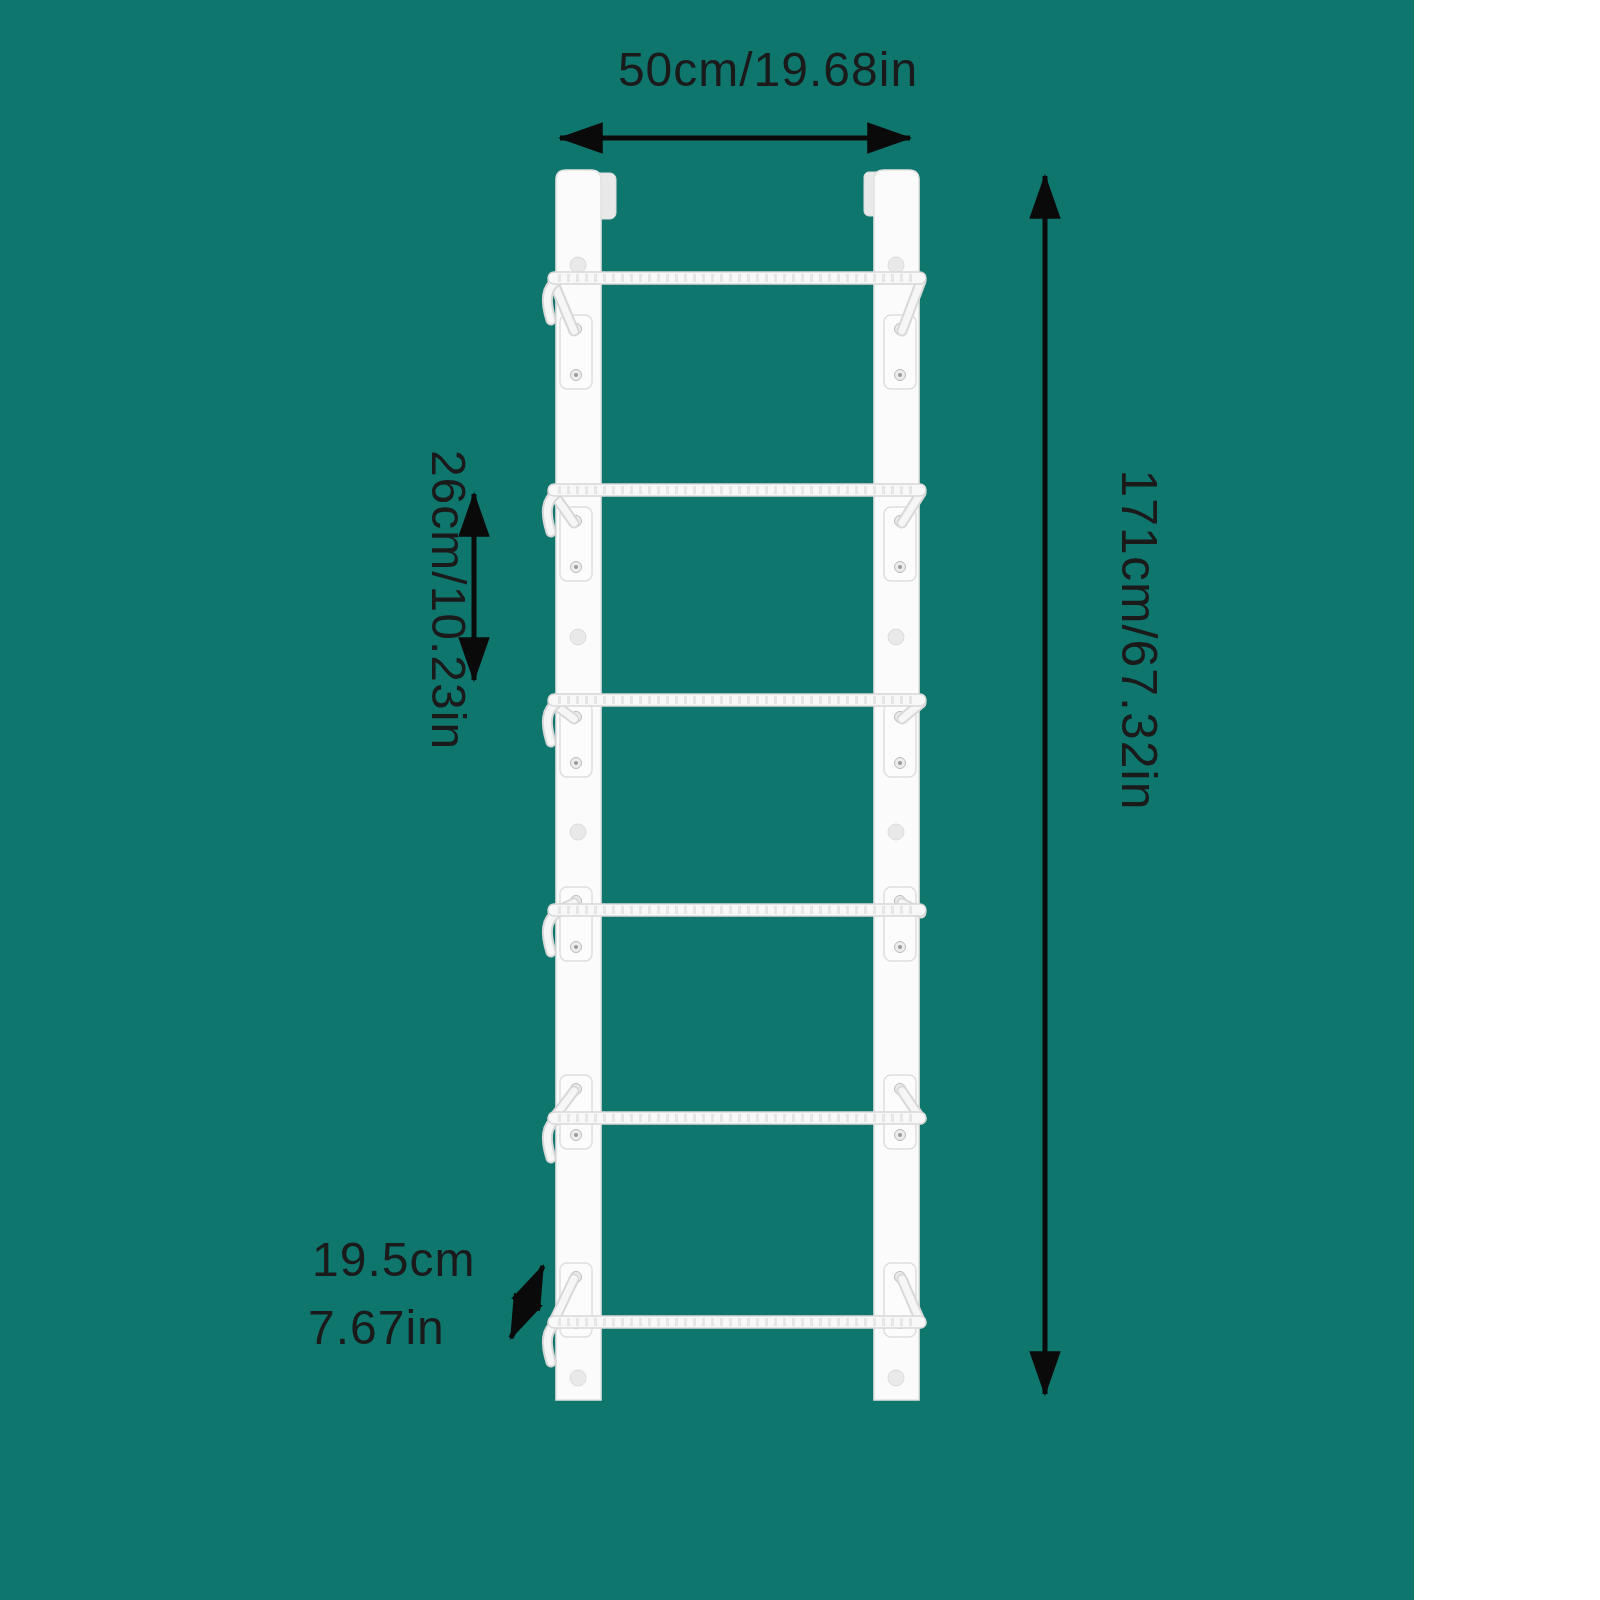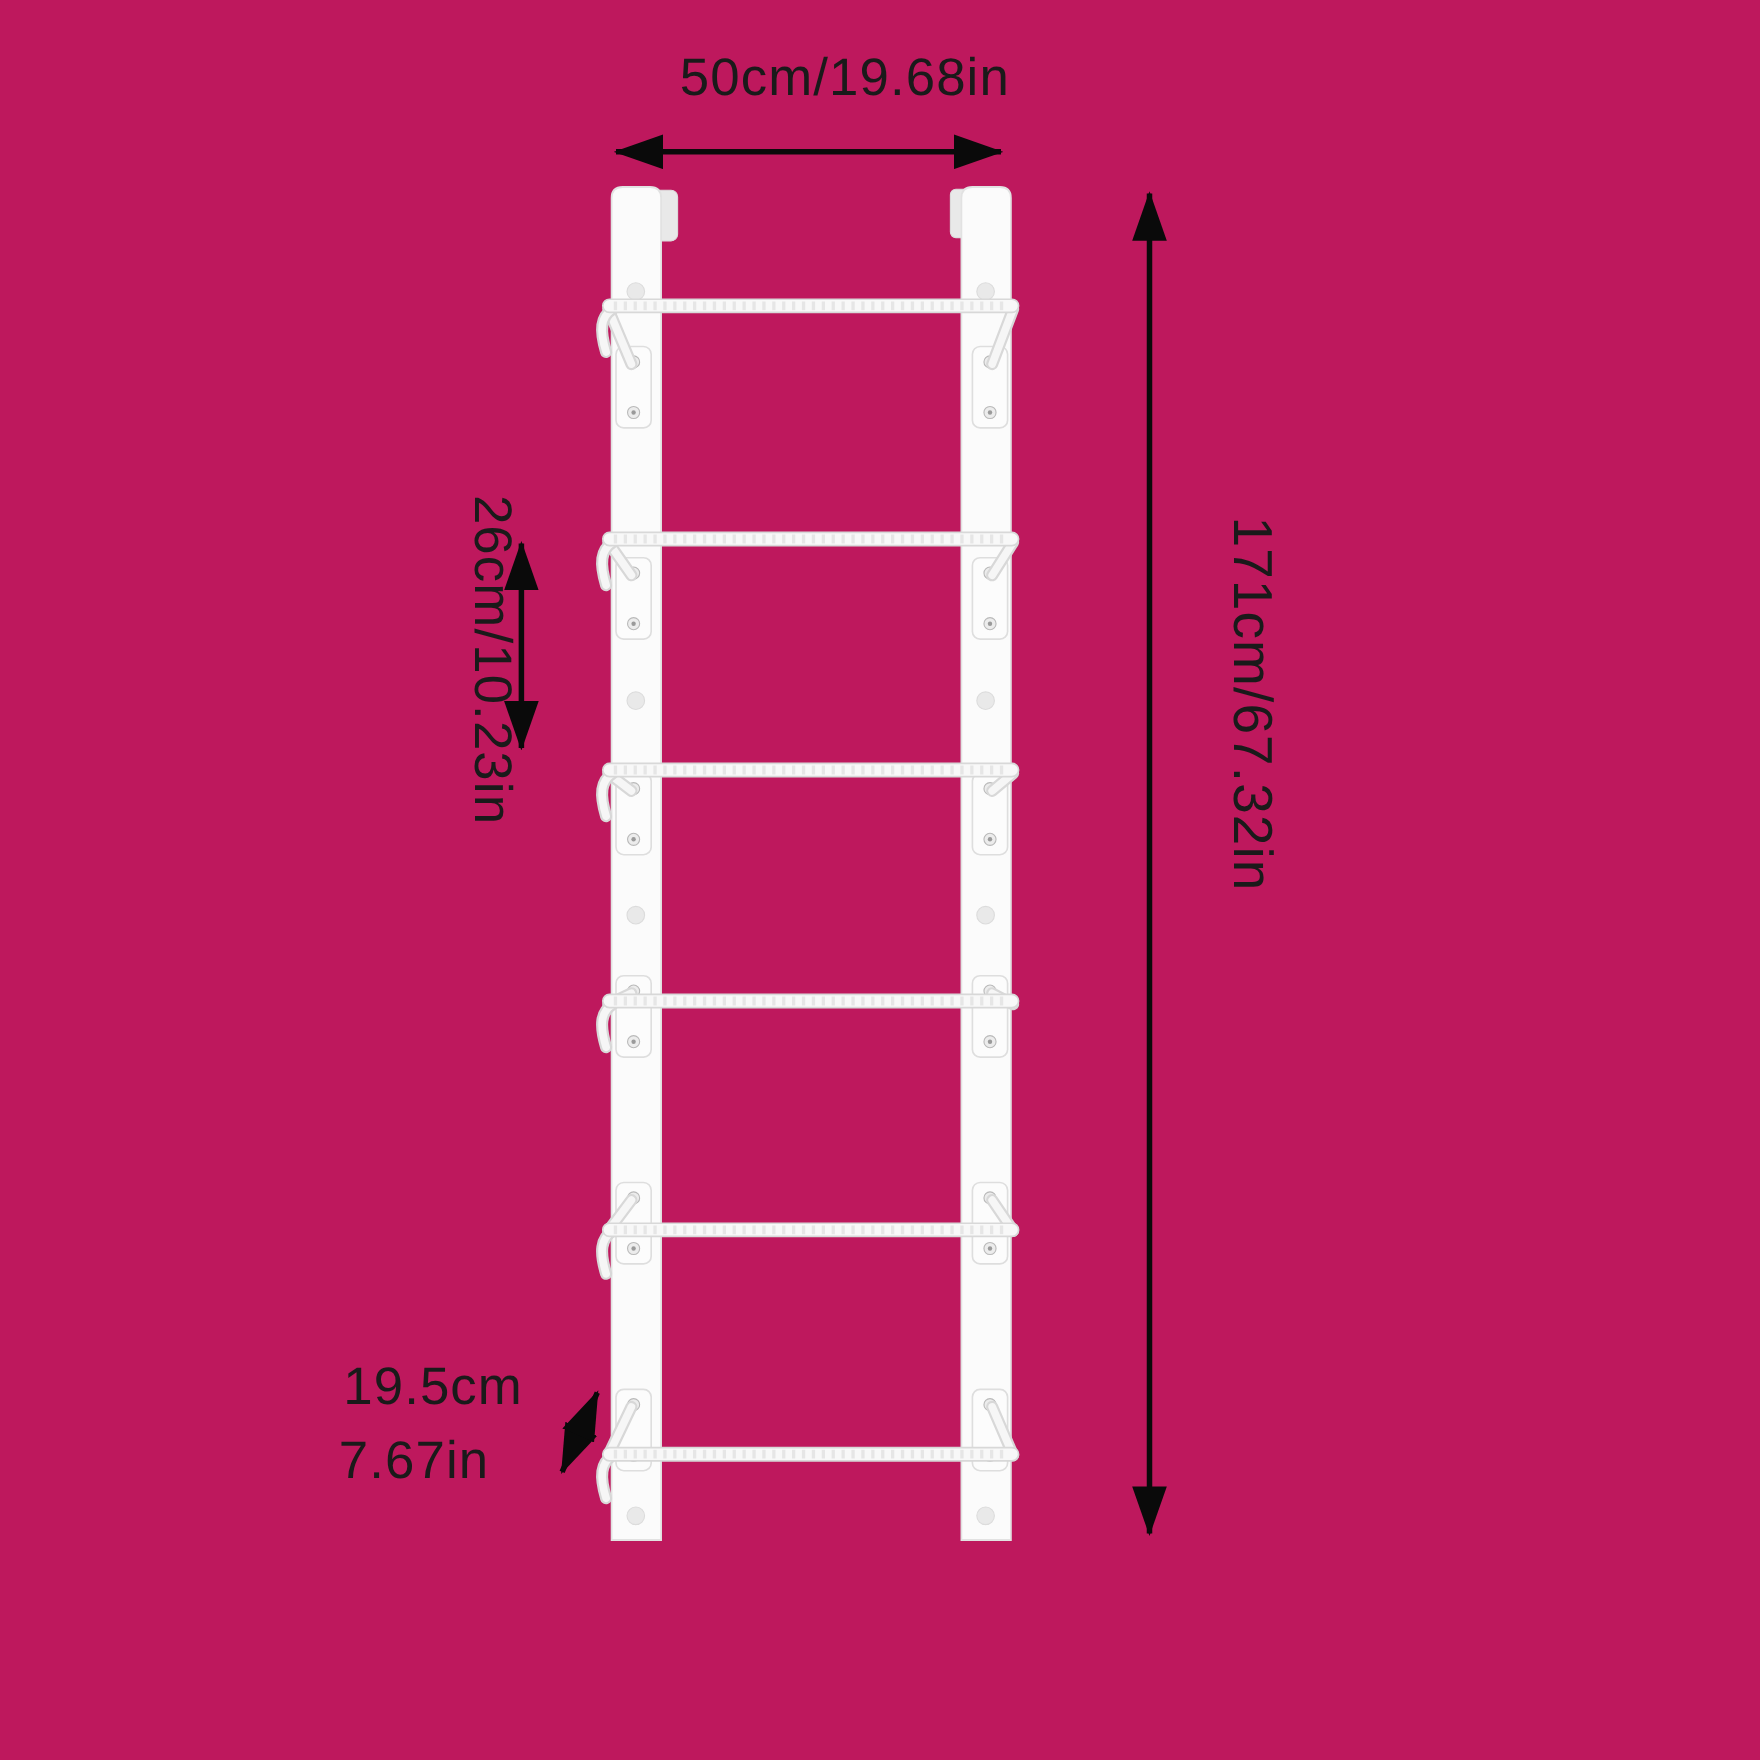--- a/index.html
+++ b/index.html
@@ -2,23 +2,23 @@
 <html><head>
 <meta charset="utf-8">
 <style>
   html, body {
     margin: 0;
     padding: 0;
     background: #ffffff;
   }
   .canvas {
     position: relative;
-    width: 1600px;
+    width: 1414px;
     height: 1600px;
-    background: #be185d;
+    background: #0f766e;
     overflow: hidden;
     font-family: "Liberation Sans", sans-serif;
   }
   svg text {
     font-family: "Liberation Sans", sans-serif;
     fill: #1a1a1a;
     letter-spacing: 1px;
   }
   .dim-line {
     stroke: #0a0a0a;

